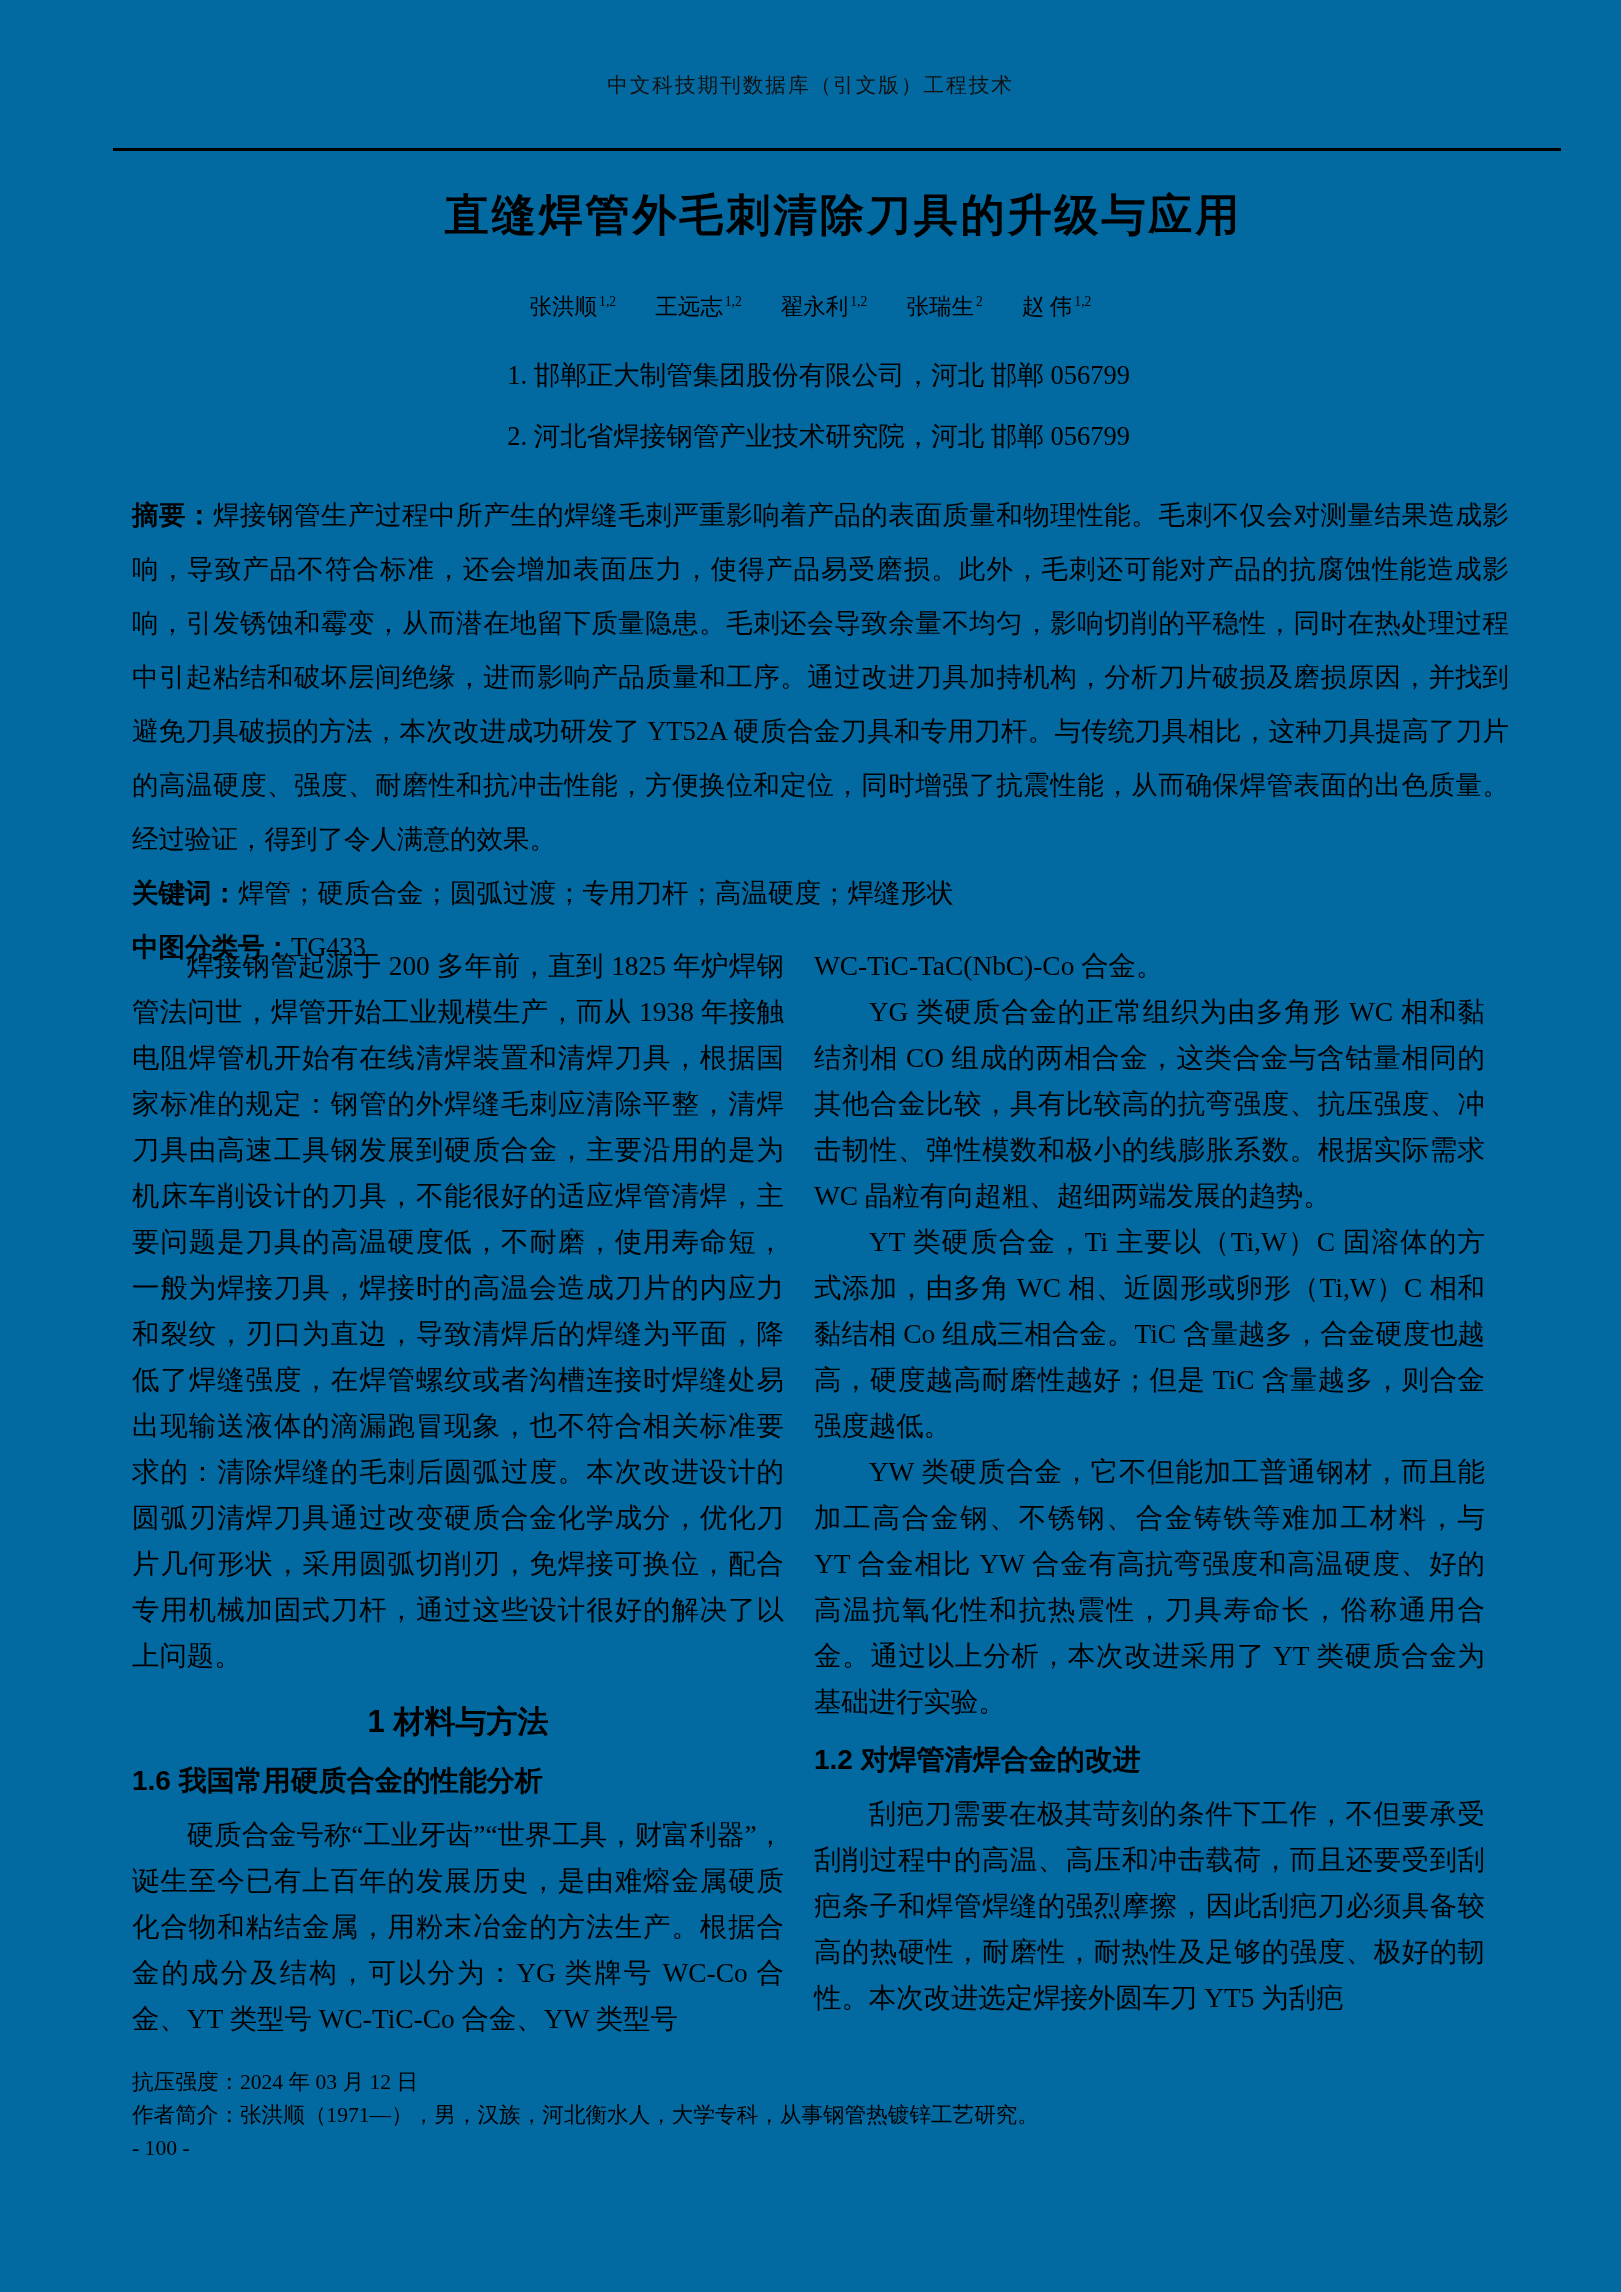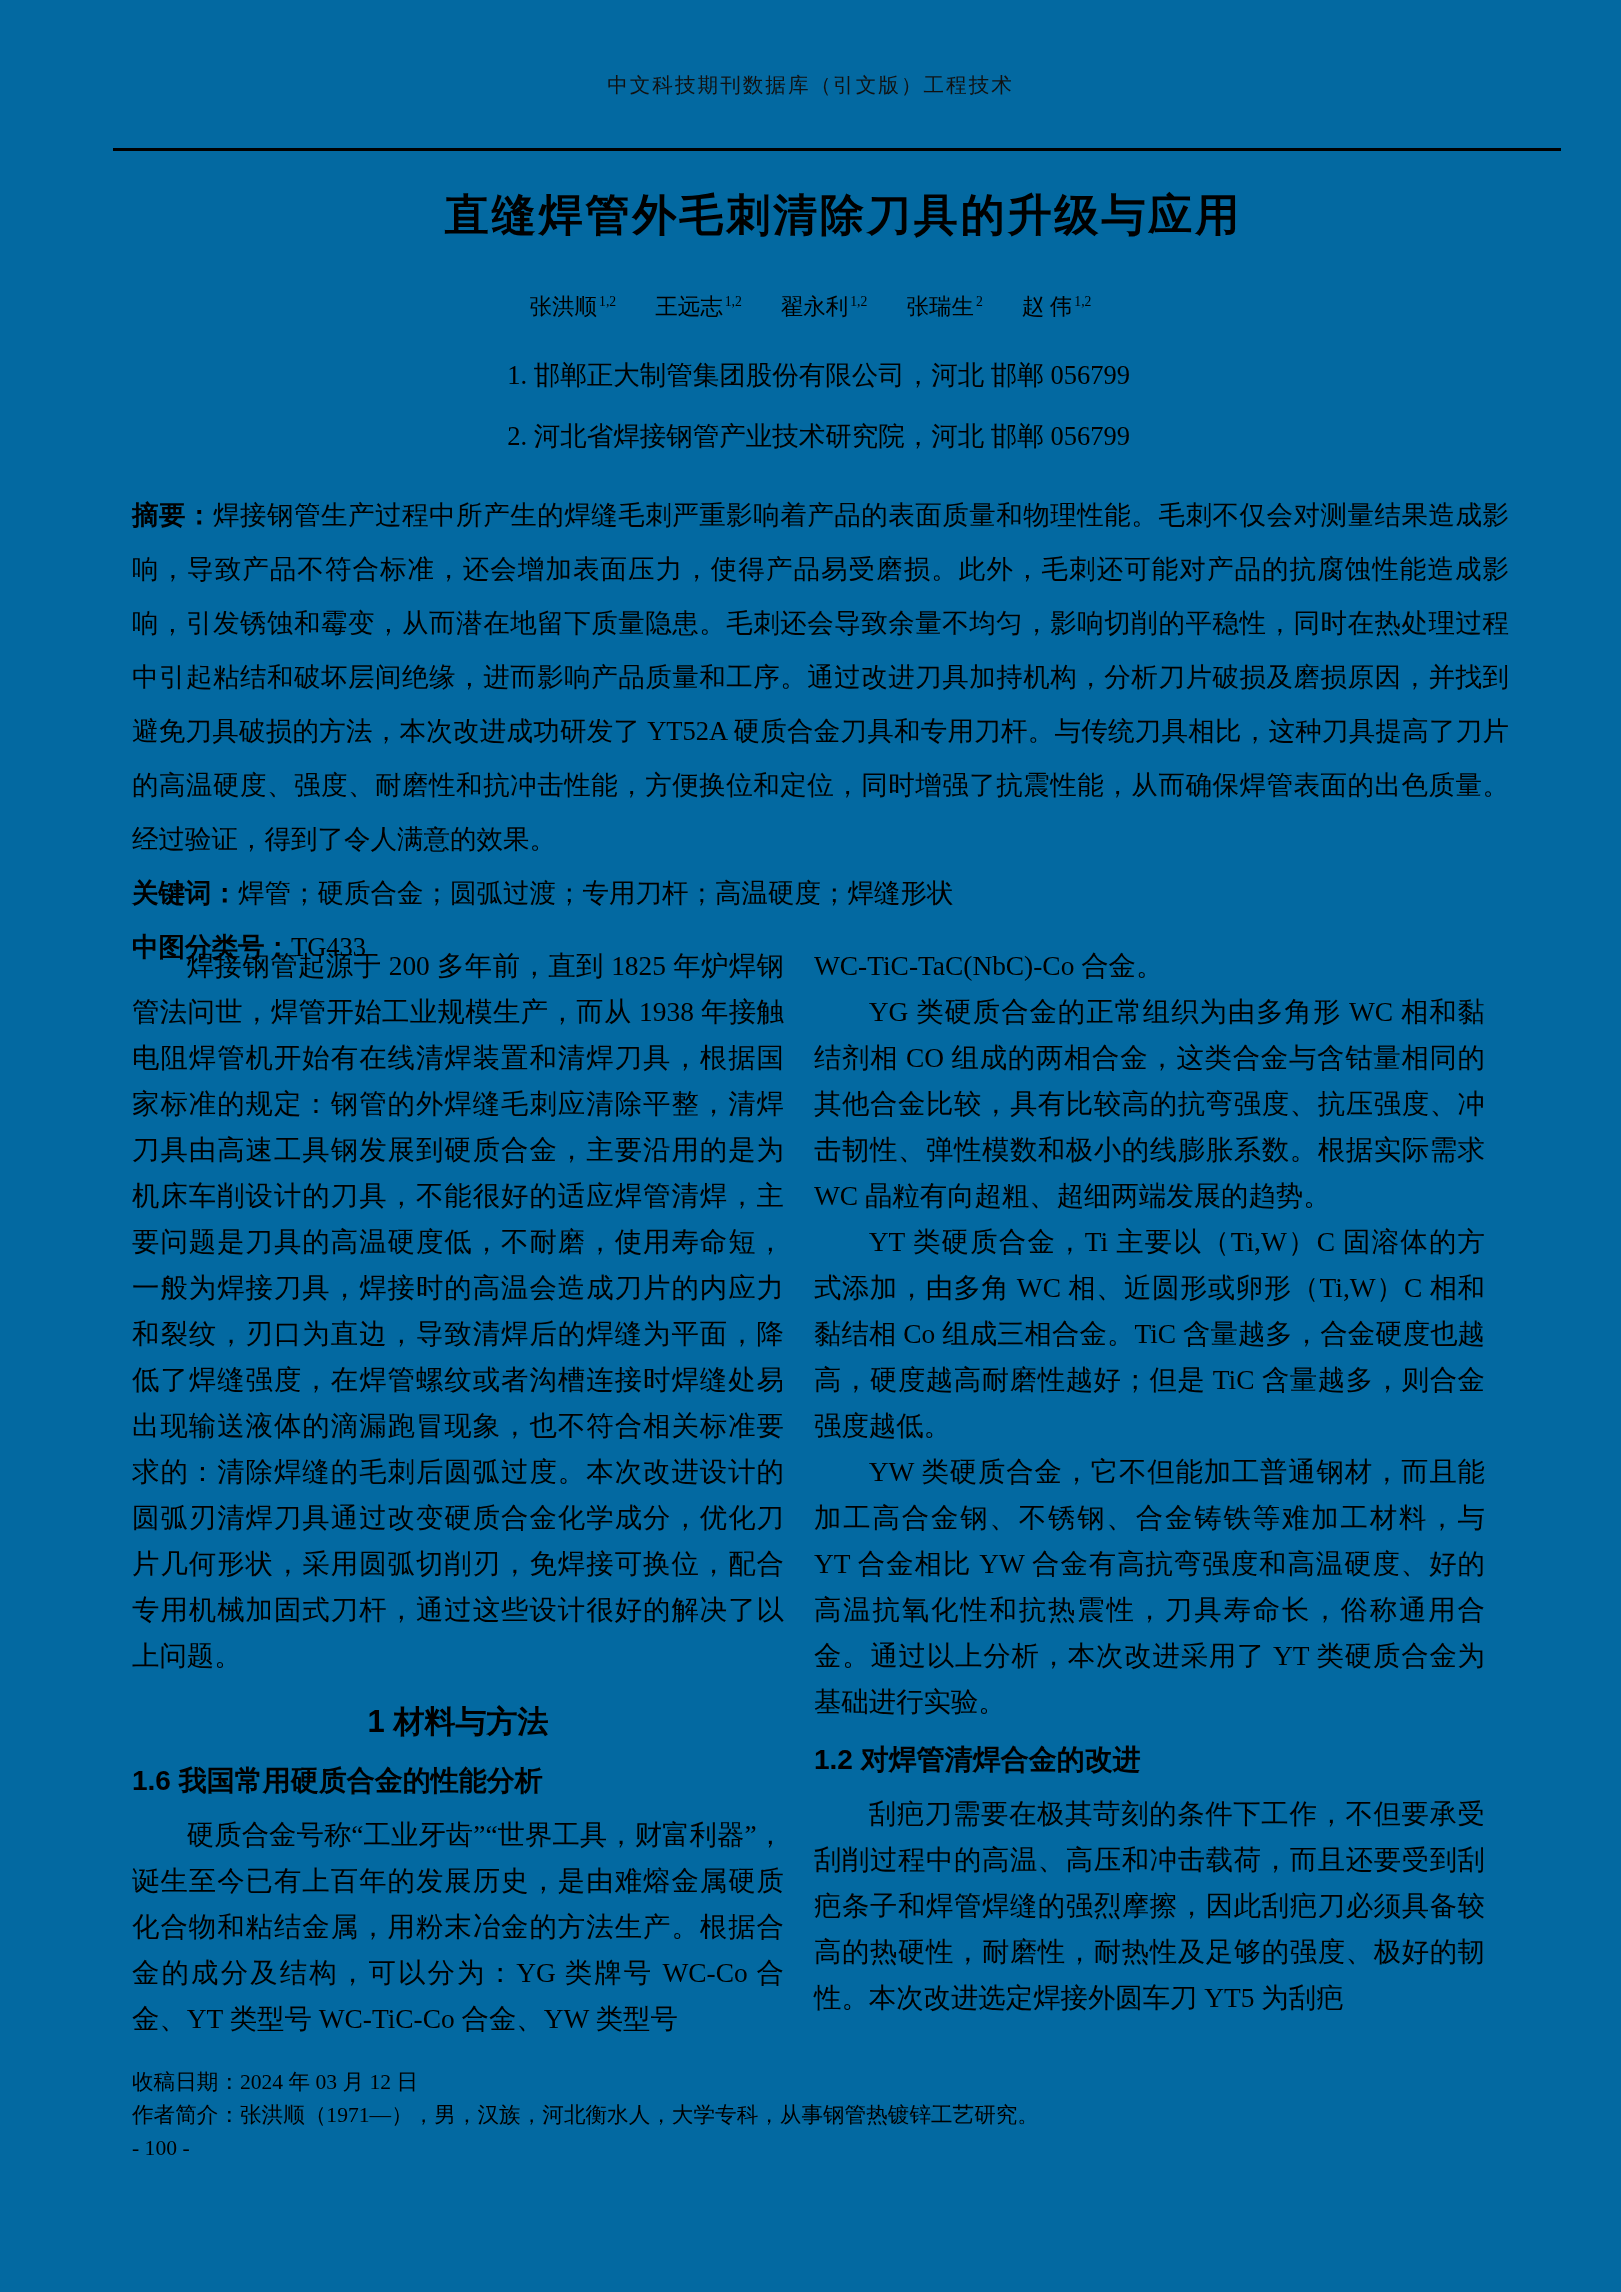--- a/index.html
+++ b/index.html
@@ -107,19 +107,19 @@
       <p class="noindent">WC-TiC-TaC(NbC)-Co 合金。</p>
       <p>YG 类硬质合金的正常组织为由多角形 WC 相和黏结剂相 CO 组成的两相合金，这类合金与含钴量相同的其他合金比较，具有比较高的抗弯强度、抗压强度、冲击韧性、弹性模数和极小的线膨胀系数。根据实际需求 WC 晶粒有向超粗、超细两端发展的趋势。</p>
       <p>YT 类硬质合金，Ti 主要以（Ti,W）C 固溶体的方式添加，由多角 WC 相、近圆形或卵形（Ti,W）C 相和黏结相 Co 组成三相合金。TiC 含量越多，合金硬度也越高，硬度越高耐磨性越好；但是 TiC 含量越多，则合金强度越低。</p>
       <p>YW 类硬质合金，它不但能加工普通钢材，而且能加工高合金钢、不锈钢、合金铸铁等难加工材料，与 YT 合金相比 YW 合金有高抗弯强度和高温硬度、好的高温抗氧化性和抗热震性，刀具寿命长，俗称通用合金。通过以上分析，本次改进采用了 YT 类硬质合金为基础进行实验。</p>
       <div class="sec-h2">1.2 对焊管清焊合金的改进</div>
       <p>刮疤刀需要在极其苛刻的条件下工作，不但要承受刮削过程中的高温、高压和冲击载荷，而且还要受到刮疤条子和焊管焊缝的强烈摩擦，因此刮疤刀必须具备较高的热硬性，耐磨性，耐热性及足够的强度、极好的韧性。本次改进选定焊接外圆车刀 YT5 为刮疤</p>
     </div>
   </div>
 
   <div class="footnote">
-    <p><span>收稿日期：</span><span>2024 年 03 月 12 日</span></p>
+    <p><span>抗压强度：</span><span>2024 年 03 月 12 日</span></p>
     <p><span>作者简介：</span><span>张洪顺（1971—），男，汉族，河北衡水人，大学专科，从事钢管热镀锌工艺研究。</span></p>
     <p class="page-number">- 100 -</p>
   </div>
 
 </div>
 
 
 </body></html>

